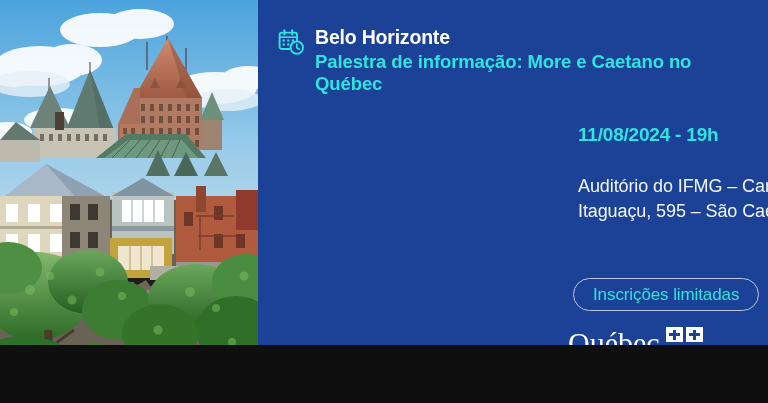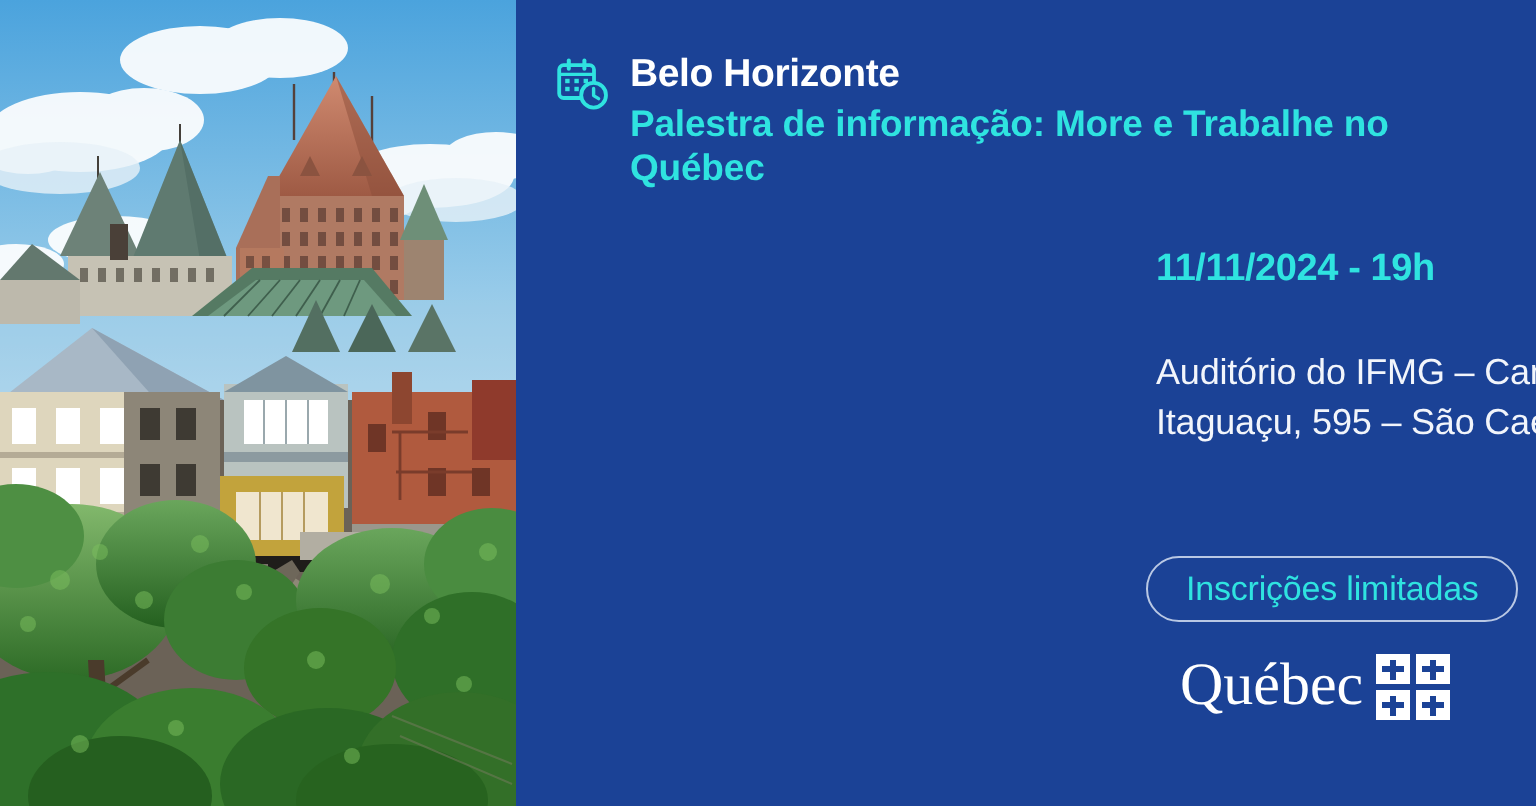--- a/index.html
+++ b/index.html
@@ -8,21 +8,21 @@
     padding: 0;
     background: #0f0f0f;
   }
   body {
     font-family: "Liberation Sans", sans-serif;
   }
 
   .banner {
     position: relative;
     width: 768px;
-    height: 403px;
+    height: 345px;
     overflow: hidden;
     display: flex;
     background: #5eead4;
   }
 
   
   .photo-panel {
     position: relative;
     width: 258px;
     height: 403px;
@@ -124,21 +124,21 @@
     letter-spacing: -0.1px;
     white-space: nowrap;
     background: transparent;
     box-sizing: border-box;
     margin-top: 40px;
   }
 
   
   .logo-quebec {
     position: absolute;
-    left: 332px;
+    left: 310px;
     top: 325px;
     display: flex;
     align-items: center;
     gap: 6px;
     text-align: center;
   }
   .quebec-word {
     color: #ffffff;
     font-family: "Liberation Serif", serif;
     font-size: 30px;
@@ -474,25 +474,25 @@
             <rect x="4.6" y="14.4" width="2.2" height="2.2"></rect>
             <rect x="9.2" y="14.4" width="2.2" height="2.2"></rect>
           </g>
 
           <circle cx="18.8" cy="18.6" r="6.2" fill="#1b4296" stroke="#2fe3e0" stroke-width="1.9"></circle>
           <path d="M18.8 15.2 V18.8 L21.3 20.3" stroke="#2fe3e0" stroke-width="1.7" stroke-linecap="round" stroke-linejoin="round" fill="none"></path>
         </svg>
       </span>
       <div class="heading-block">
         <div class="city">Belo Horizonte</div>
-        <div class="subject">Palestra de informação: More e Trabalhe no Québec</div>
+        <div class="subject">Palestra de informação: More e Caetano no Québec</div>
       </div>
     </div>
 
-    <div class="datetime">11/11/2024 - 19h</div>
+    <div class="datetime">11/08/2024 - 19h</div>
 
     <div class="address">
       <div>Auditório do IFMG – Campus Betim – Rua</div>
       <div>Itaguaçu, 595 – São Caetano, Betim</div>
     </div>
 
     <div class="pill">Inscrições limitadas</div>
 
     <div class="logo-quebec">
       <span class="quebec-word">Québec</span>

